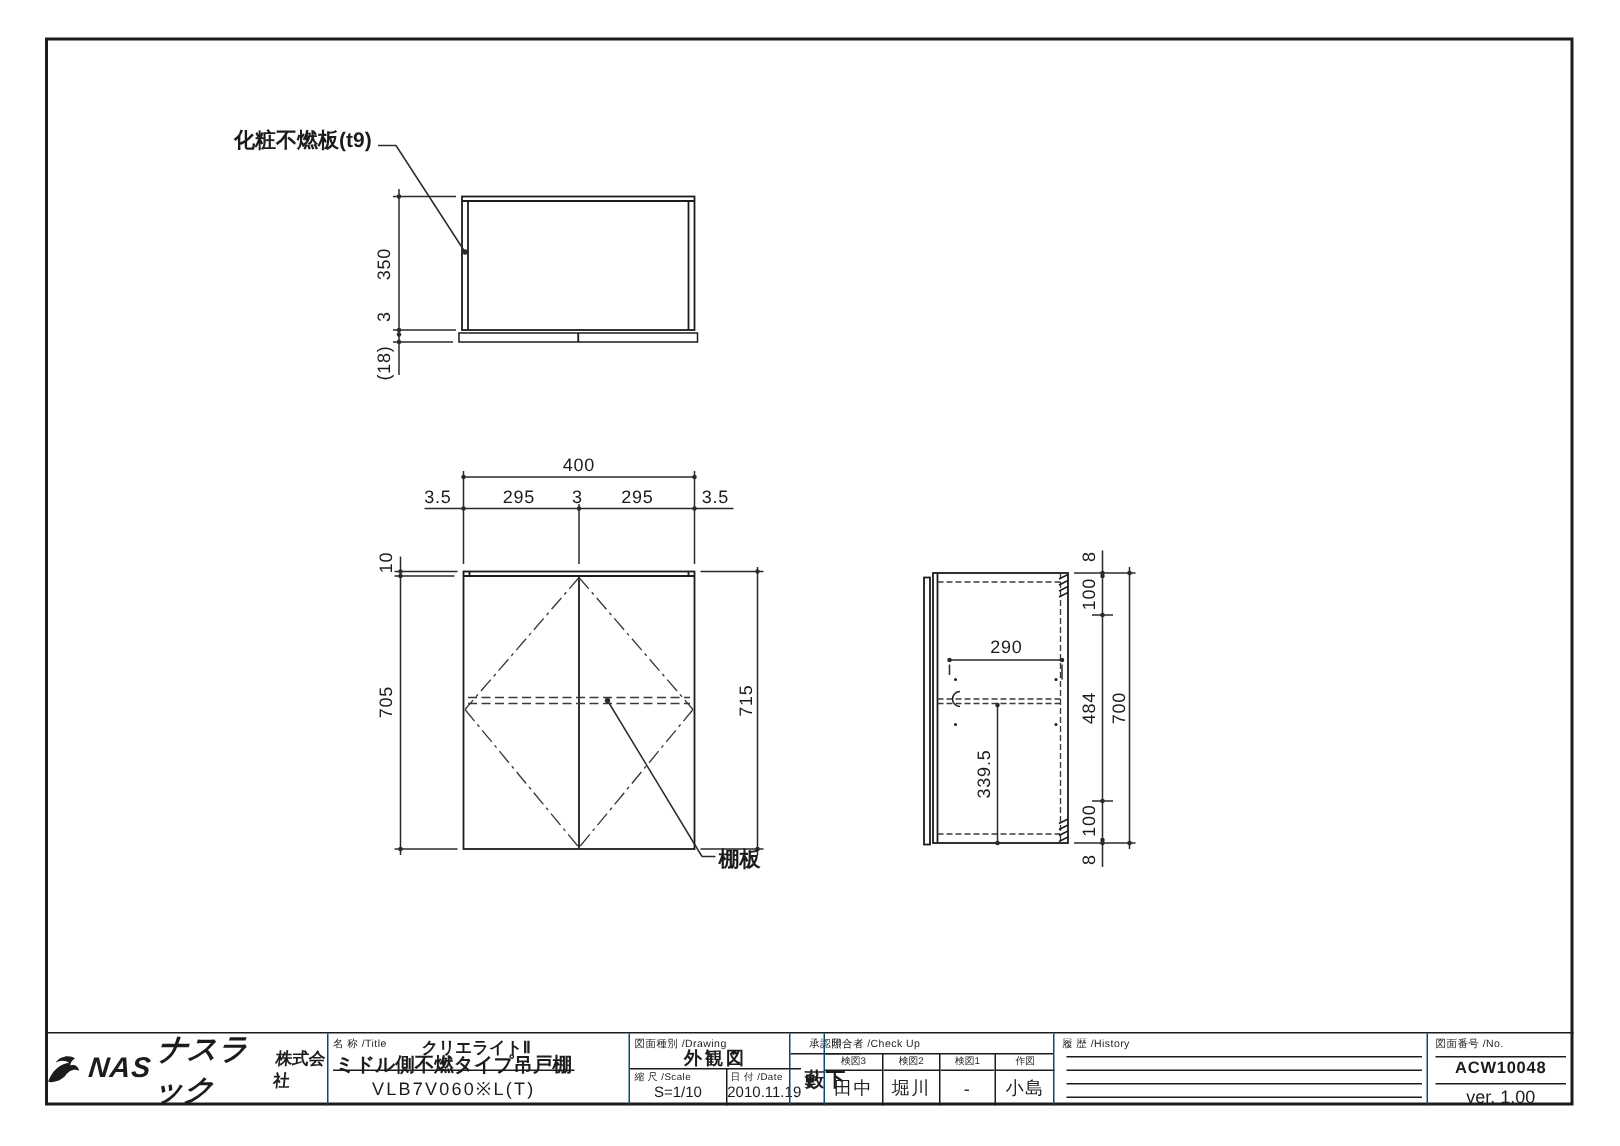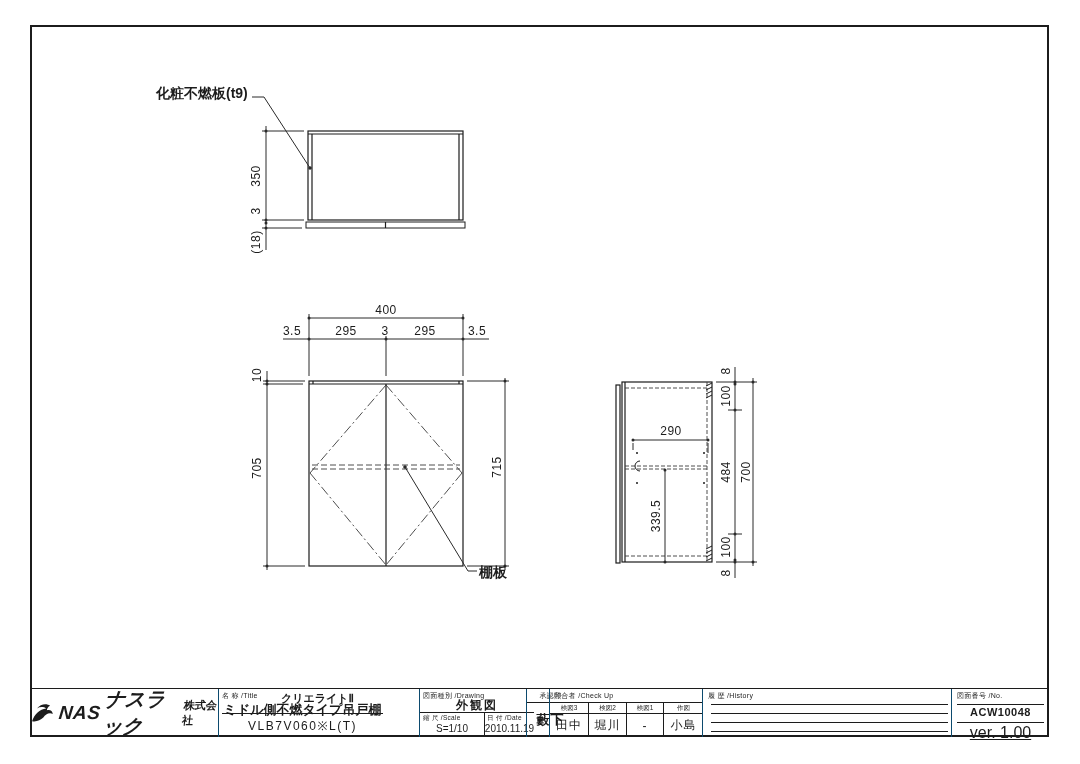--- a/index.html
+++ b/index.html
@@ -270,16 +270,16 @@
       <div class="rule" style="left:8px; width:237px; top:24px;"></div>
       <div class="rule" style="left:8px; width:237px; top:33px;"></div>
       <div class="rule" style="left:8px; width:237px; top:42px;"></div>
     </div>
 
     <div class="cell" style="left:921px; width:98px;">
       <div class="hd" style="left:5px; top:2px;">図面番号 /No.</div>
       <div class="rule" style="left:5px; width:87px; top:15px;"></div>
       <div class="ctr" style="top:17px; font-size:11px; font-weight:700; letter-spacing:0.5px;">ACW10048</div>
       <div class="rule" style="left:5px; width:87px; top:33px;"></div>
-      <div class="ctr" style="top:35px; font-size:16px;text-decoration:underline;">ver. 1.00</div>
+      <div class="ctr" style="top:35px; font-size:12px;">ver. 1.00</div>
     </div>
   </div>
 </div>
 
 </body></html>

